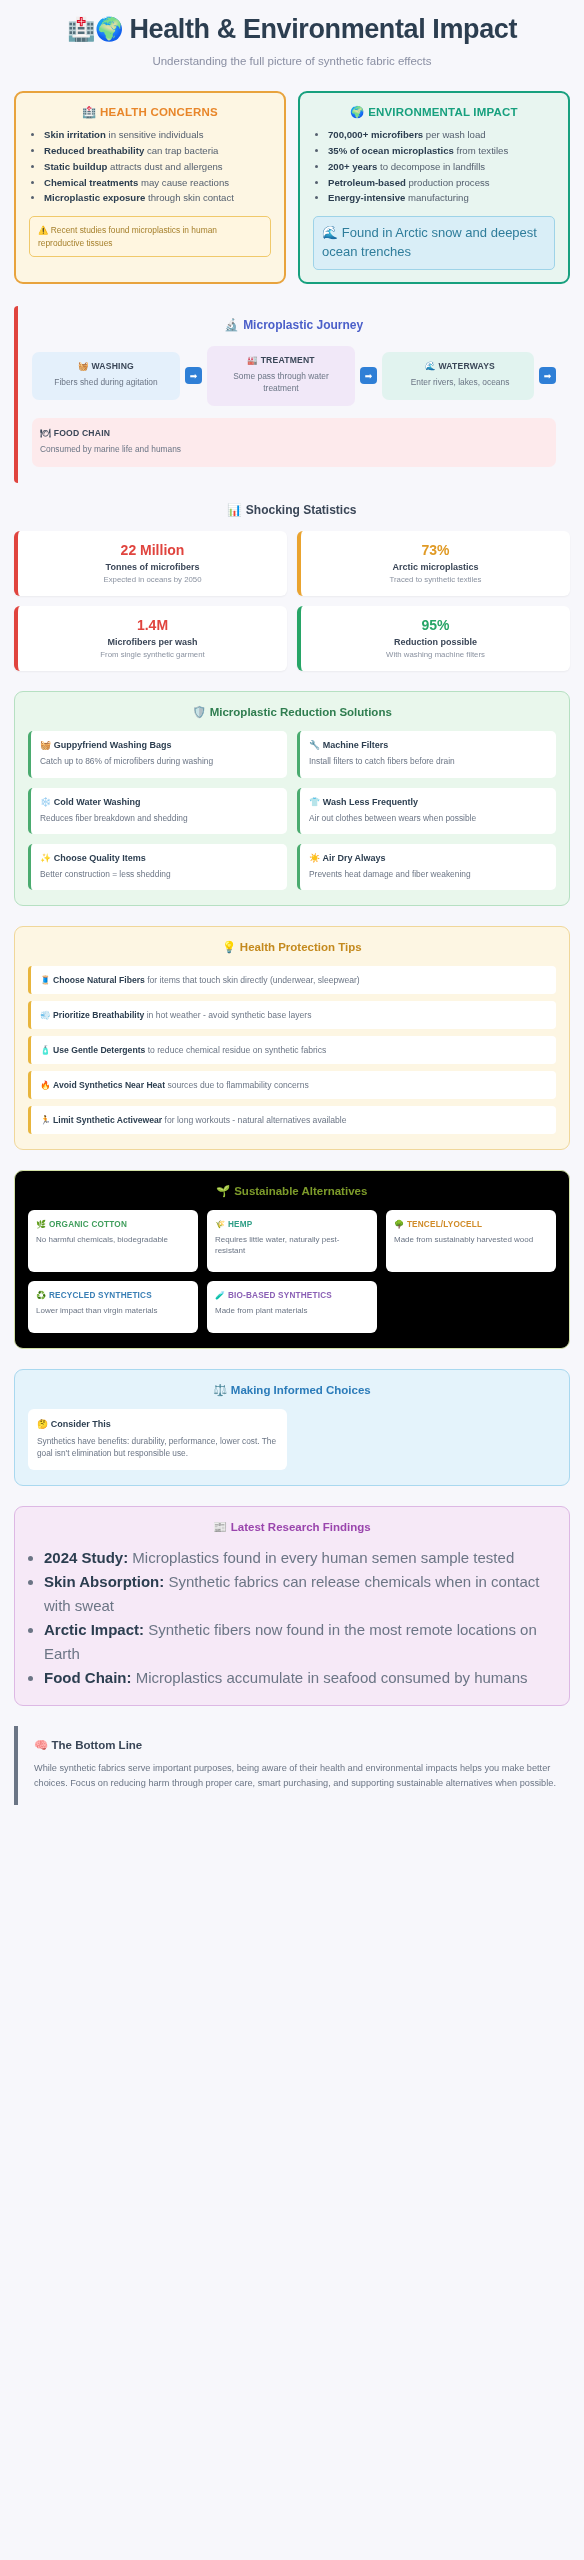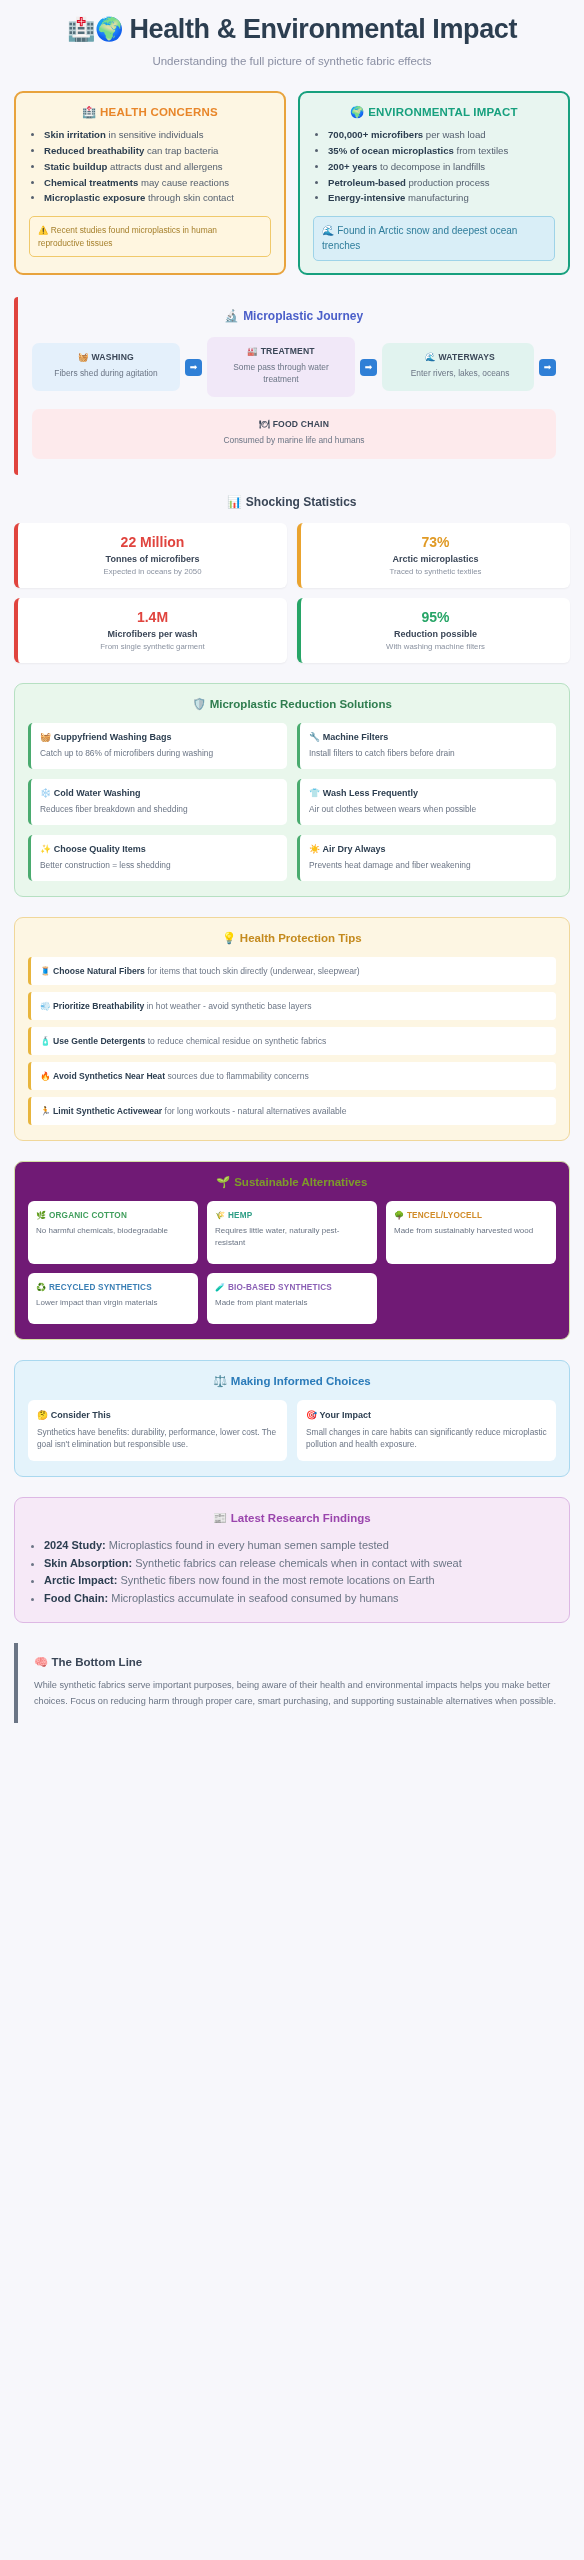--- a/index.html
+++ b/index.html
@@ -36,21 +36,21 @@
   .card ul { list-style: disc; padding-left: 15px; }
   .card li { font-size: 9.6px; line-height: 1.55; color: #55606f; margin-bottom: 1px; }
   .card li b { color: #2c3e50; font-weight: bold; }
   .alert-box {
     margin-top: 10px; background: #fff6e0; border: 1px solid #f0c96b;
     border-radius: 5px; padding: 7px 8px; font-size: 8.4px;
     line-height: 1.45; color: #a6802c;
   }
   .note-box {
     margin-top: 10px; background: #d9eef7; border: 1px solid #9ed3e8;
-    border-radius: 5px; padding: 7px 8px; font-size: 10px;
+    border-radius: 5px; padding: 7px 8px; font-size: 13px;
     line-height: 1.45; color: #2f7d9b;
   }
 
   
   .journey {
     margin: 22px 14px 0 14px; border-left: 4px solid #e0443e;
     border-radius: 4px; padding: 12px 14px 16px 14px;
   }
   .sec-title {
     text-align: center; font-size: 12px; font-weight: bold;
@@ -68,21 +68,21 @@
     letter-spacing: 0.2px;
   }
   .j-desc { font-size: 8.4px; color: #6b7585; line-height: 1.4; }
   .j-arrow {
     width: 17px; height: 17px; border-radius: 4px; background: #2f7fd6;
     color: #fff; font-size: 9px; display: flex; align-items: center;
     justify-content: center; flex: 0 0 auto;
   }
   .food-chain {
     margin-top: 12px; background: #fdeaec; border-radius: 7px;
-    padding: 10px 8px 12px 8px; text-align: center;
+    padding: 10px 8px 12px 8px; 
   }
   .food-chain .j-label { margin-bottom: 6px; }
 
   
   .stats-wrap { margin: 20px 14px 0 14px; }
   .stats-grid { display: grid; grid-template-columns: 1fr 1fr; gap: 10px; margin-top: 12px; }
   .stat {
     background: #fff; border-radius: 6px; padding: 11px 8px 12px 8px;
     text-align: center; box-shadow: 0 1px 2px rgba(0,0,0,.05);
   }
@@ -94,21 +94,21 @@
   .stat.red .stat-value, .stat.red2 .stat-value { color: #e0443e; }
   .stat.amber .stat-value { color: #e09a25; }
   .stat.green .stat-value { color: #27a567; }
   .stat-label { font-size: 9px; font-weight: bold; color: #3a4657; margin-bottom: 3px; }
   .stat-sub { font-size: 7.8px; color: #8a92a0; }
 
   
   .panel { margin: 20px 14px 0 14px; border-radius: 9px; padding: 13px 13px 15px 13px; }
   .panel-solutions { background: #e9f7ec; border: 1px solid #b6e0c2; }
   .panel-tips      { background: #fdf6e3; border: 1px solid #f0d79a; }
-  .panel-alt       { background: #701a75; border: 1px solid #d3e1a6; }
+  .panel-alt       { background: #000000; border: 1px solid #d3e1a6; }
   .panel-choices   { background: #e4f3fb; border: 1px solid #a9d8ef; }
   .panel-research  { background: #f6e9f7; border: 1px solid #ddb8e4; }
   .panel-title { text-align: center; font-size: 11.5px; font-weight: bold; margin-bottom: 12px; }
   .t-green  { color: #2f7d4f; }
   .t-amber  { color: #c48a1e; }
   .t-olive  { color: #7d9b2a; }
   .t-blue   { color: #2b7bb9; }
   .t-purple { color: #9a45ad; }
 
   
@@ -142,21 +142,21 @@
   .c-purple { color: #8a5fb5; }
 
   
   .choice-grid { display: grid; grid-template-columns: 1fr 1fr; gap: 10px; }
   .choice-card { background: #fff; border-radius: 6px; padding: 10px 9px 11px 9px; }
   .choice-title { font-size: 9px; font-weight: bold; color: #2c3e50; margin-bottom: 6px; }
   .choice-desc { font-size: 8.3px; color: #6b7585; line-height: 1.45; }
 
   
   .panel-research ul { list-style: disc; padding-left: 16px; }
-  .panel-research li { font-size: 11px; color: #6b7585; line-height: 1.6; }
+  .panel-research li { font-size: 15px; color: #6b7585; line-height: 1.6; }
   .panel-research li b { color: #2c3e50; font-weight: bold; }
 
   
   .bottom {
     margin: 20px 14px 0 14px; border-left: 4px solid #6b7585;
     padding: 12px 14px 14px 16px;
   }
   .bottom-title {
     font-size: 11.5px; font-weight: bold; color: #3a4657; margin-bottom: 9px;
   }
@@ -353,24 +353,20 @@
   <div class="panel panel-choices">
     <div class="panel-title t-blue">
       <span>⚖️</span>
       <span>Making Informed Choices</span>
     </div>
     <div class="choice-grid" id="choice-grid">
         <div class="choice-card">
           <div class="choice-title"><span>🤔</span> Consider This</div>
           <div class="choice-desc">Synthetics have benefits: durability, performance, lower cost. The goal isn't elimination but responsible use.</div>
         </div>
-        <div class="choice-card">
-          <div class="choice-title"><span>🎯</span> Your Impact</div>
-          <div class="choice-desc">Small changes in care habits can significantly reduce microplastic pollution and health exposure.</div>
-        </div>
       </div>
   </div>
 
   <div class="panel panel-research">
     <div class="panel-title t-purple">
       <span>📰</span>
       <span>Latest Research Findings</span>
     </div>
     <ul id="research-list">
         <li><b>2024 Study:</b> Microplastics found in every human semen sample tested</li>

